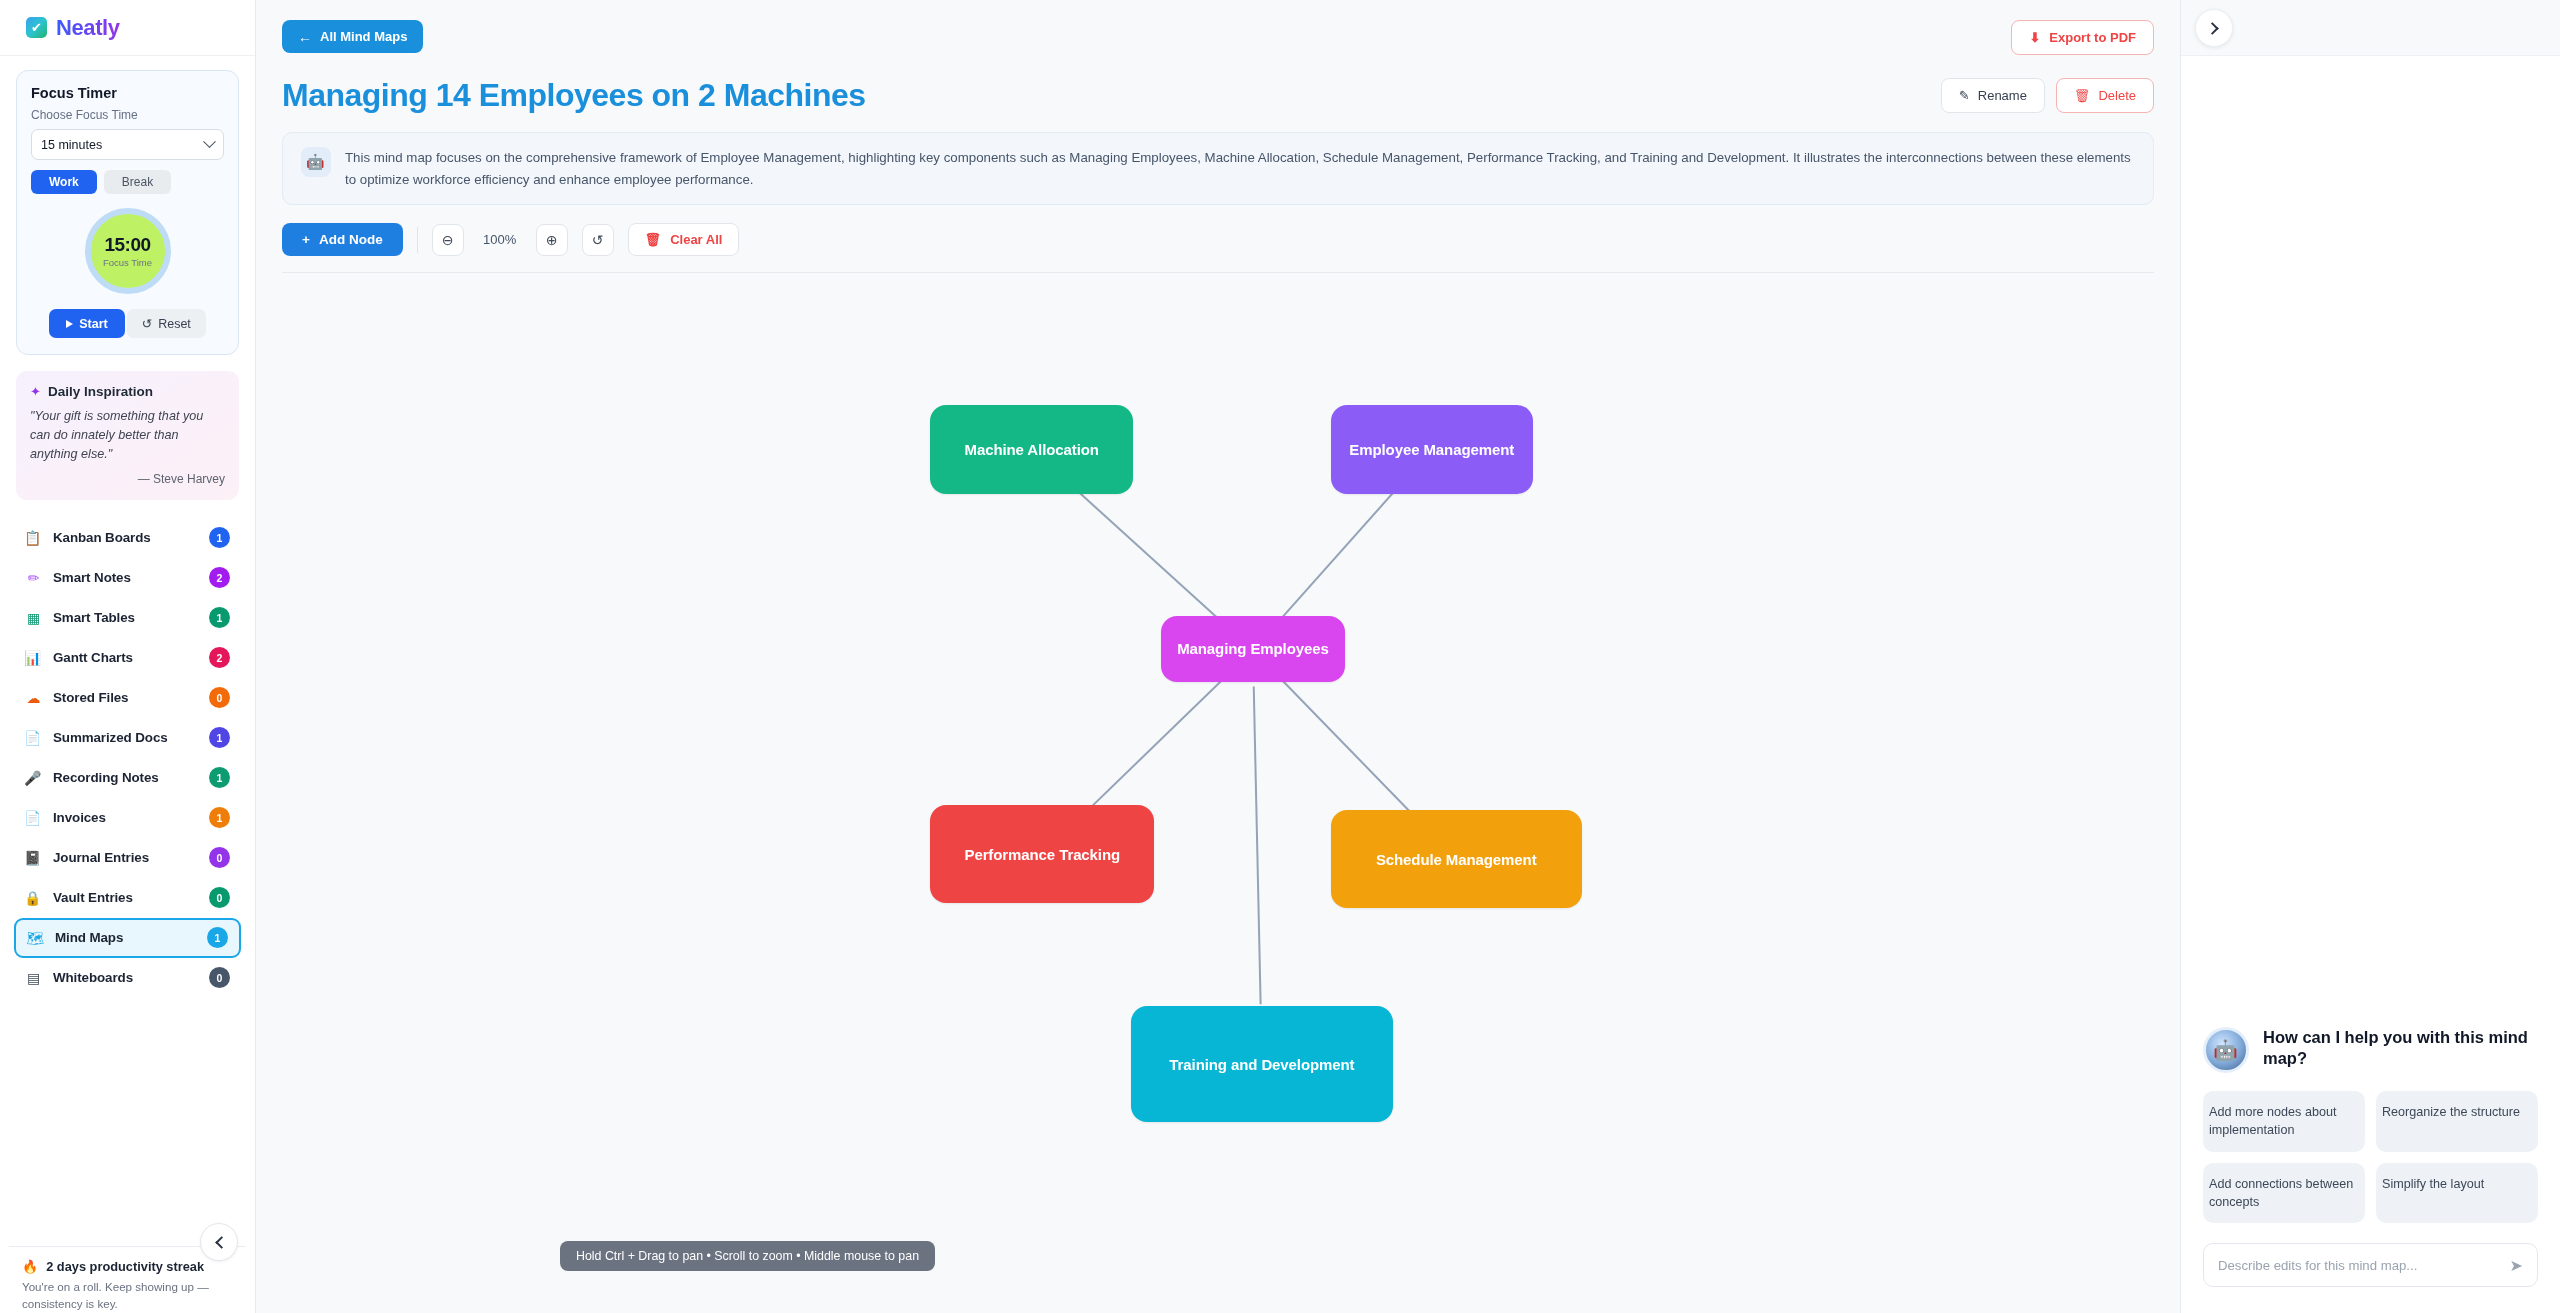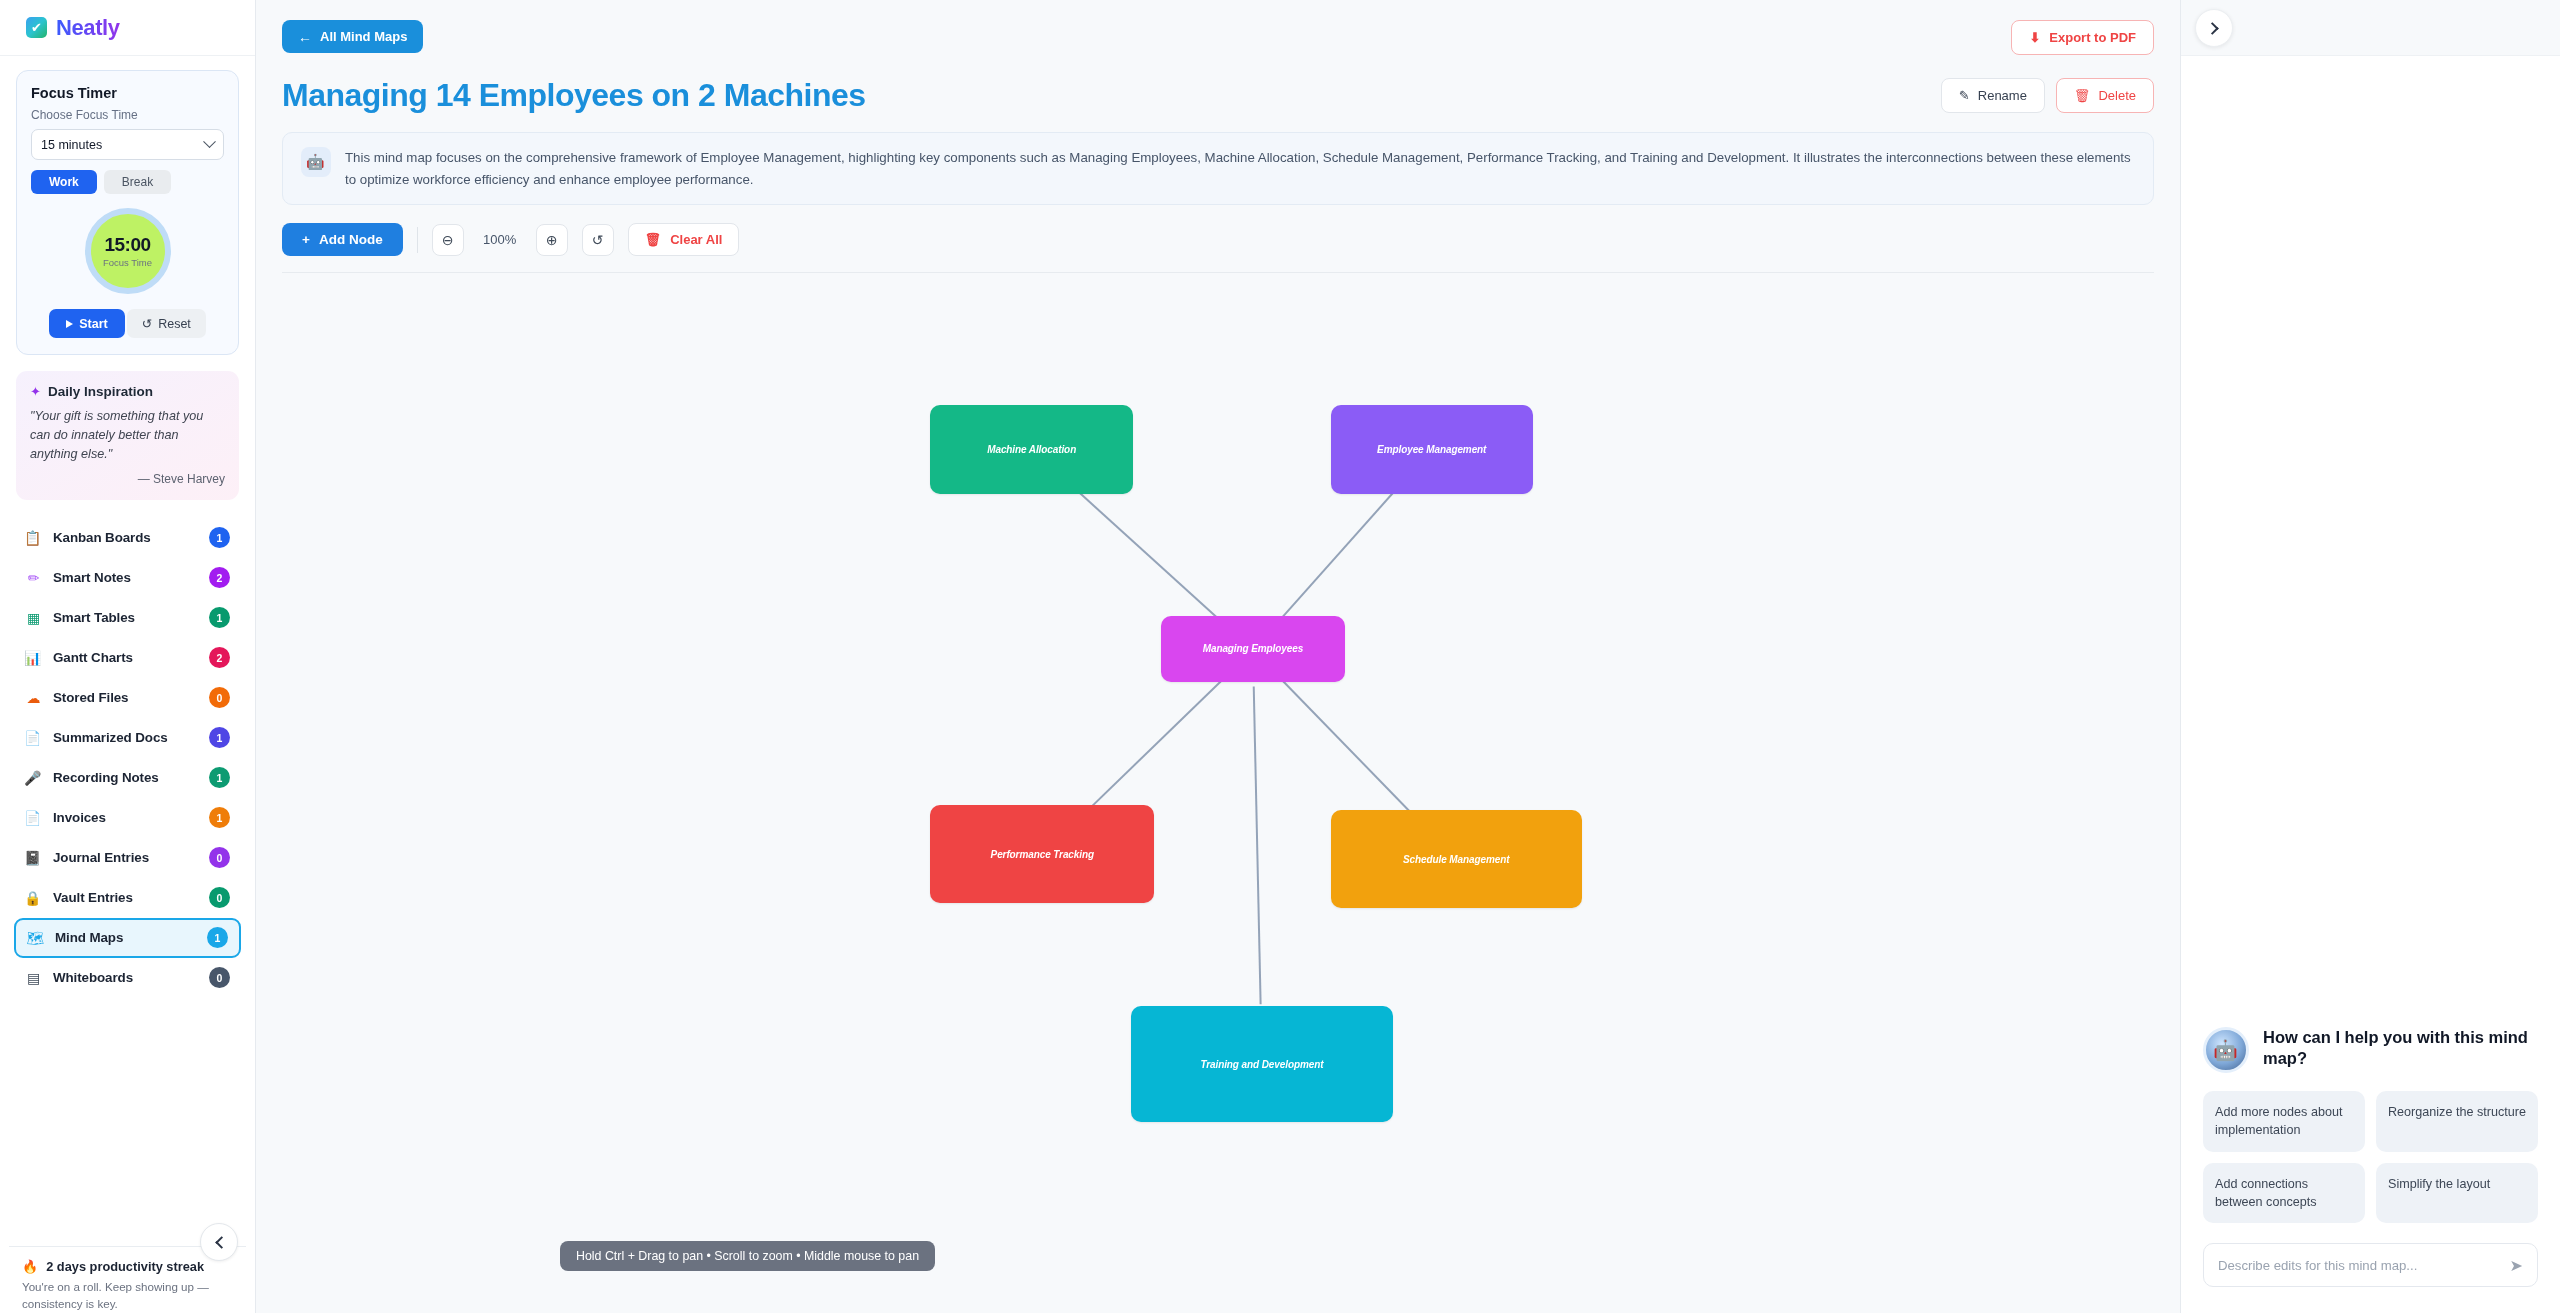--- a/index.html
+++ b/index.html
@@ -165,26 +165,25 @@
   .zoomlvl { font-size: 13px; color: #475569; min-width: 44px; text-align: center; }
   .btn-clear {
     background: #fff; border: 1px solid #e2e6eb; color: #ef4444;
     font-size: 13px; font-weight: 600; border-radius: 8px;
     padding: 8px 16px; display: inline-flex; align-items: center; gap: 9px;
   }
 
   
   .canvas { position: relative; flex: 1; margin: 0 -26px; }
   .node {
-    position: absolute; border-radius: 10px; color: #fff;
-    font-size: 10px; font-weight: 700; letter-spacing: -0.1px;
+    position: absolute; border-radius: 16px; color: #fff;
+    font-size: 15px; font-weight: 700; letter-spacing: -0.1px;
     display: flex; align-items: center; justify-content: center;
     text-align: center; padding: 0 10px;
     box-shadow: 0 1px 2px rgba(0,0,0,.08);
-    font-style: italic;
   }
   .hint {
     position: absolute; left: 304px; bottom: 42px;
     background: #6b7280; color: #fff; font-size: 12.4px;
     padding: 8px 16px; border-radius: 8px; white-space: nowrap;
   }
 
   
   .rightpanel {
     width: 380px; flex: 0 0 380px; height: 1313px; background: #fff;
@@ -205,21 +204,21 @@
   .assist-head { display: flex; gap: 14px; align-items: flex-start; }
   .assist-avatar {
     width: 46px; height: 46px; flex: 0 0 46px; border-radius: 50%;
     background: radial-gradient(circle at 40% 35%, #cfe6ff 0%, #7fa8d8 55%, #40618f 100%);
     border: 3px solid #e4effb; display: flex; align-items: center; justify-content: center;
     font-size: 20px;
   }
   .assist-q { font-size: 16.5px; font-weight: 700; color: #111827; line-height: 1.28; }
   .chips { display: grid; grid-template-columns: 1fr 1fr; gap: 11px; margin-top: 18px; }
   .chip {
-    background: #eef2f7; border-radius: 10px; padding: 12px 12px;
+    background: #eef2f7; border-radius: 10px; padding: 12px 6px;
     font-size: 12.6px; color: #3d4756; line-height: 1.45;
   }
   .composer {
     margin-top: 20px; border: 1px solid #e4e8ee; border-radius: 10px;
     height: 44px; display: flex; align-items: center; padding: 0 14px; background: #fff;
   }
   .composer input {
     flex: 1; border: none; outline: none; font-size: 13.2px; color: #111827;
     font-family: "Liberation Sans", sans-serif; background: transparent;
   }

